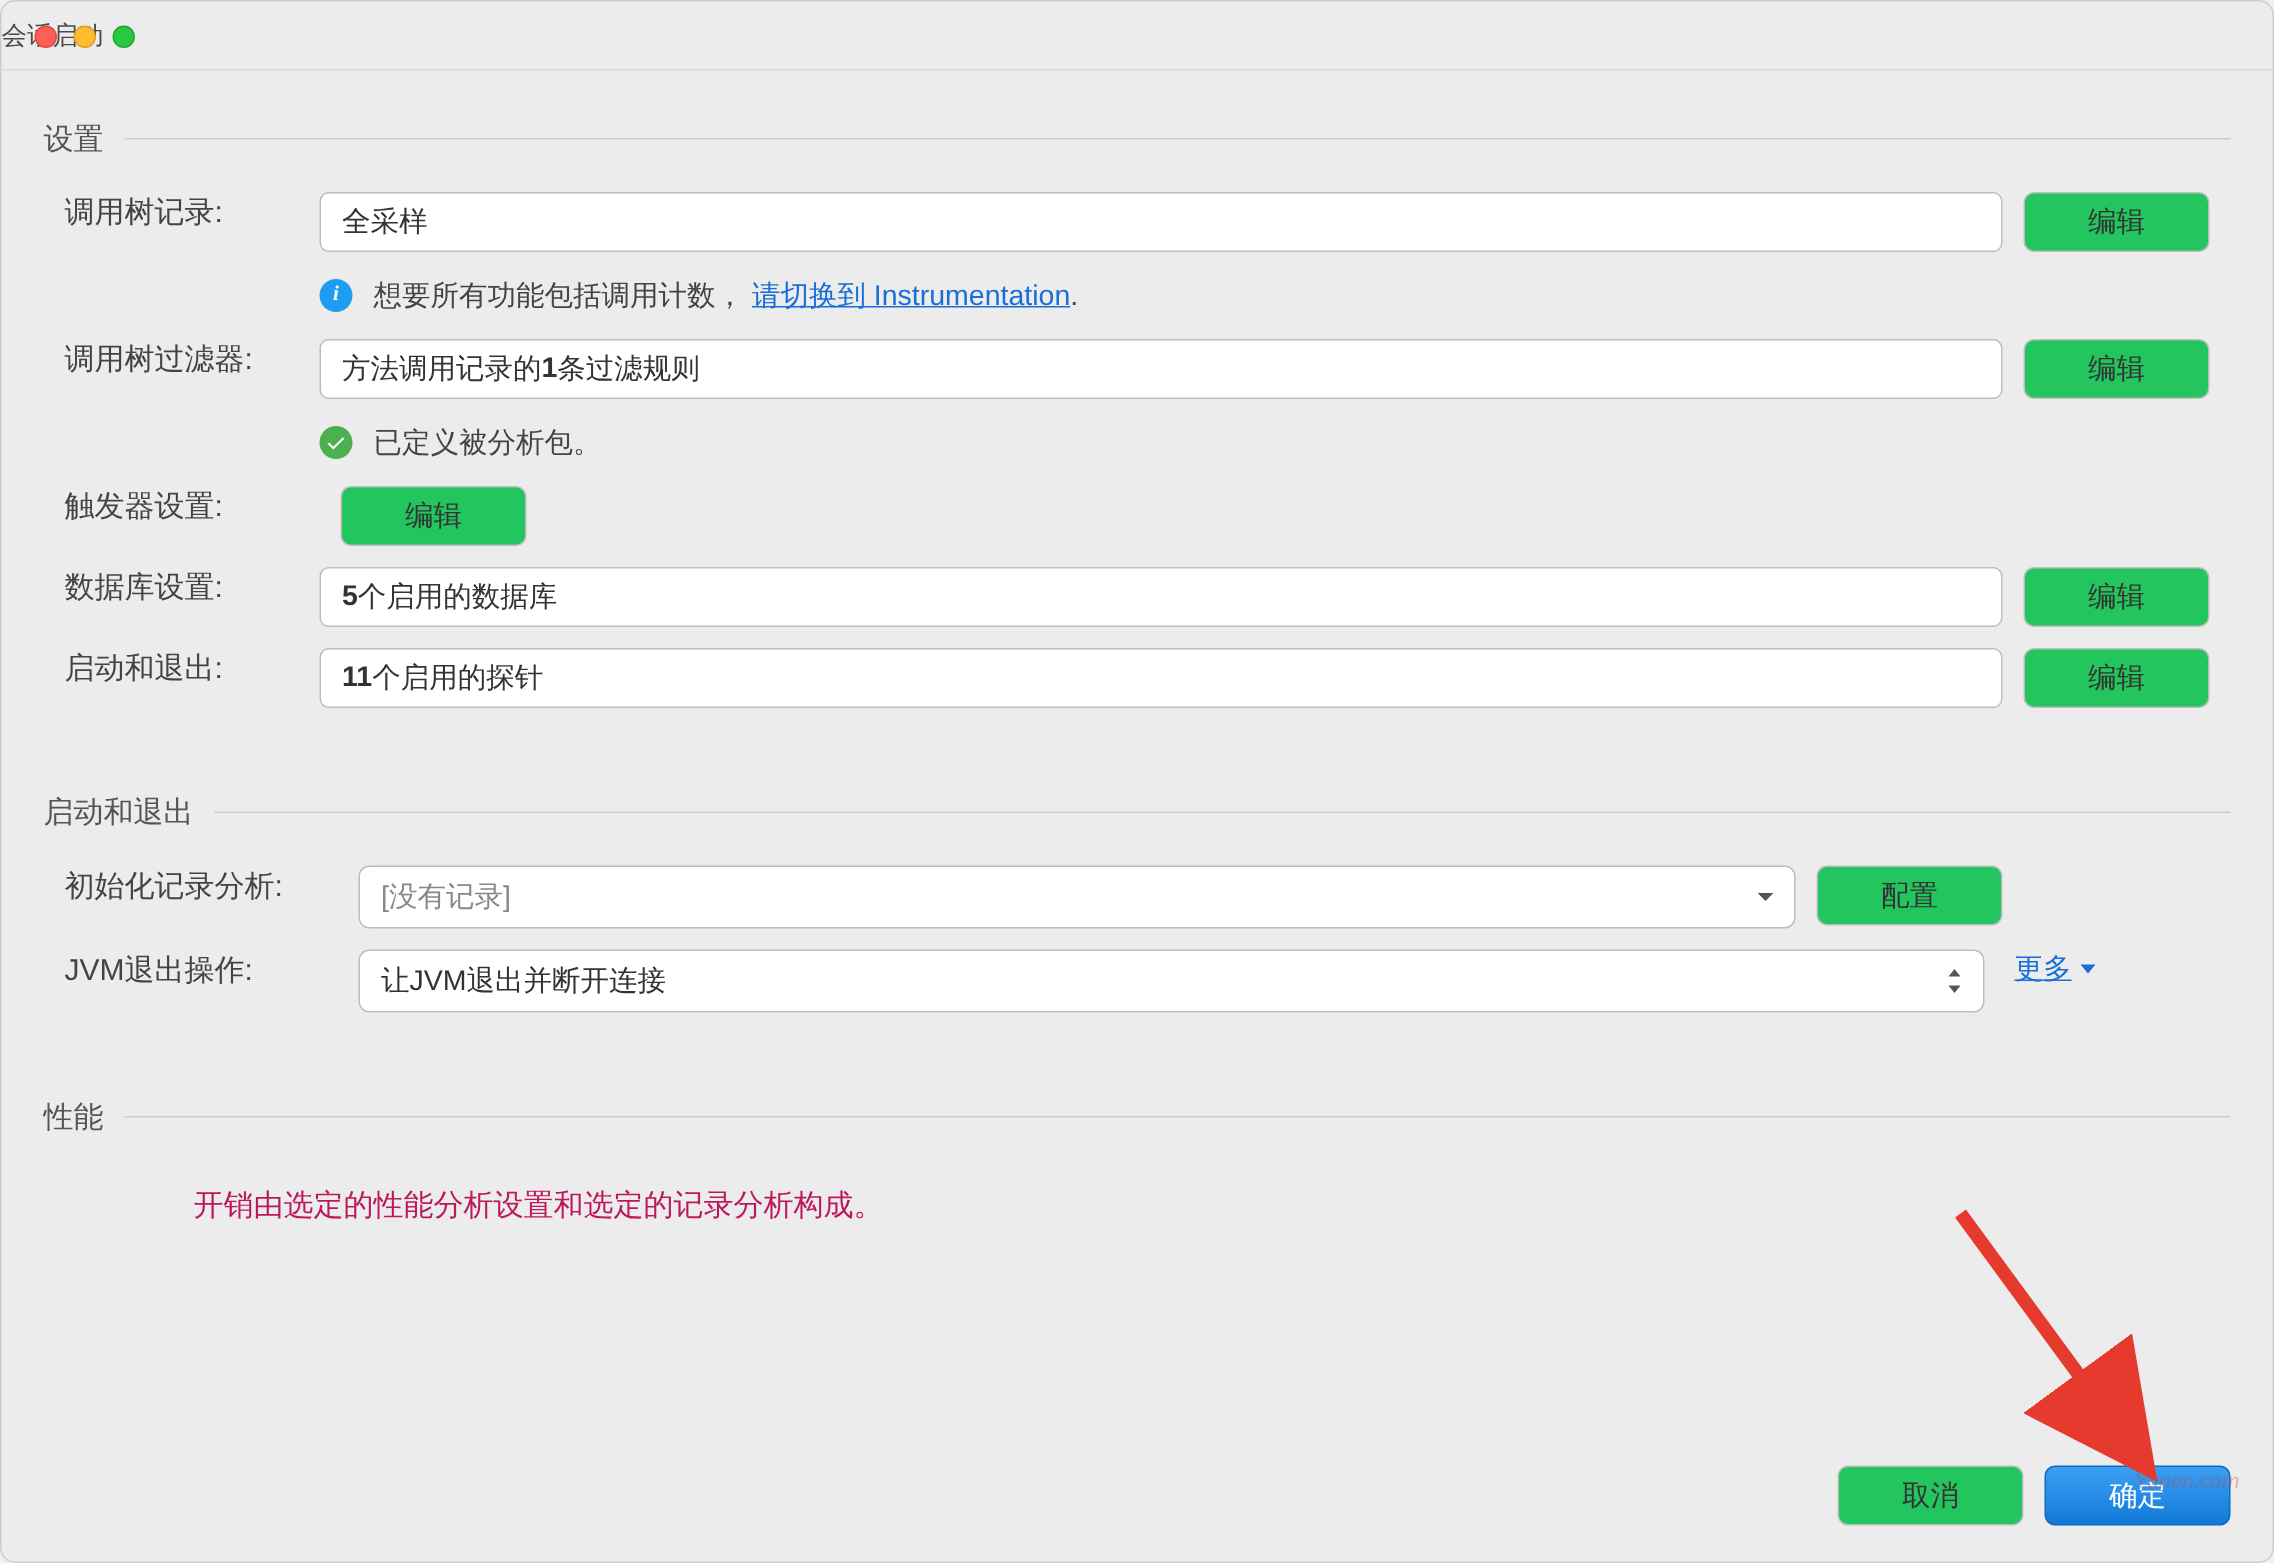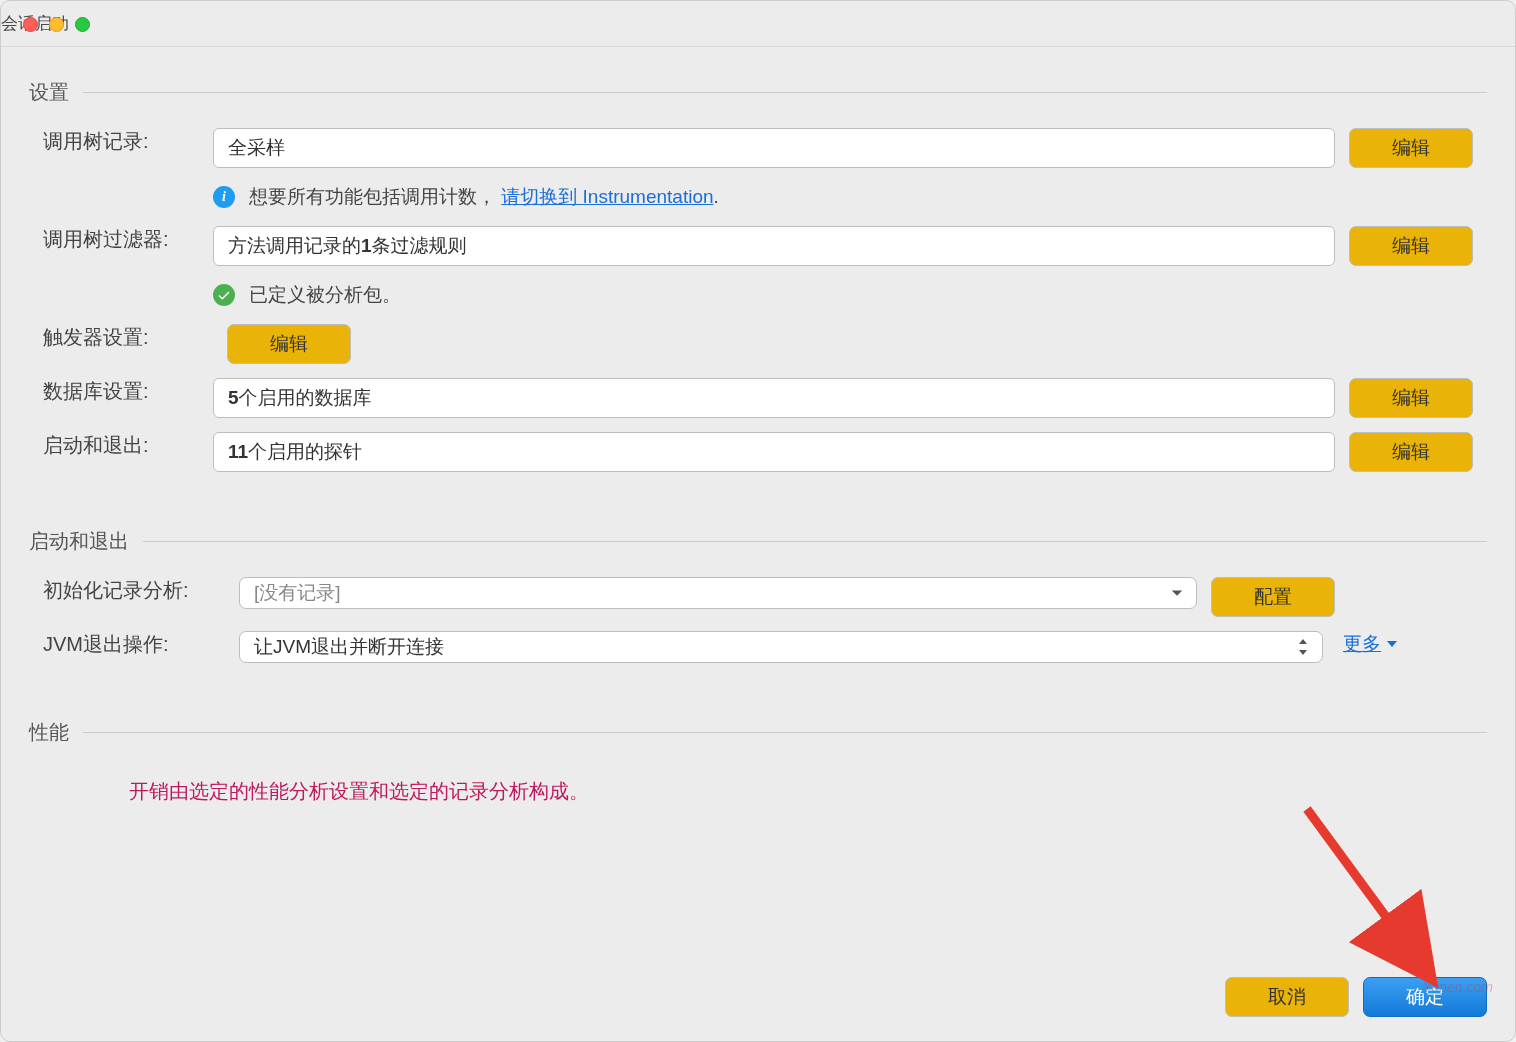--- a/index.html
+++ b/index.html
@@ -111,32 +111,32 @@
       flex-shrink: 0;
     }
     .info-icon { background: #1e9cf0; font-family: Georgia, serif; font-style: italic; font-size: 14px; }
     .check-icon { background: #4caf50; }
     .check-icon svg { width: 14px; height: 14px; }
     .sub-text { font-size: 19px; color: #444; margin-left: 4px; }
     .link { color: #1a6ed8; text-decoration: underline; cursor: pointer; }
     .btn {
       height: 40px;
       min-width: 124px;
-      background: #eab308;
+      background: #22c55e;
       border: 1px solid #bdbdbd;
       border-radius: 7px;
       font-size: 19px;
       color: #333;
       cursor: pointer;
       padding: 0 20px;
       margin-left: 14px;
     }
     .select-field {
       flex: 1;
-      height: 32px;
+      height: 42px;
       background: #fff;
       border: 1px solid #bdbdbd;
       border-radius: 7px;
       display: flex;
       align-items: center;
       justify-content: space-between;
       padding: 0 10px 0 14px;
       font-size: 19px;
       color: #333;
       cursor: pointer;

